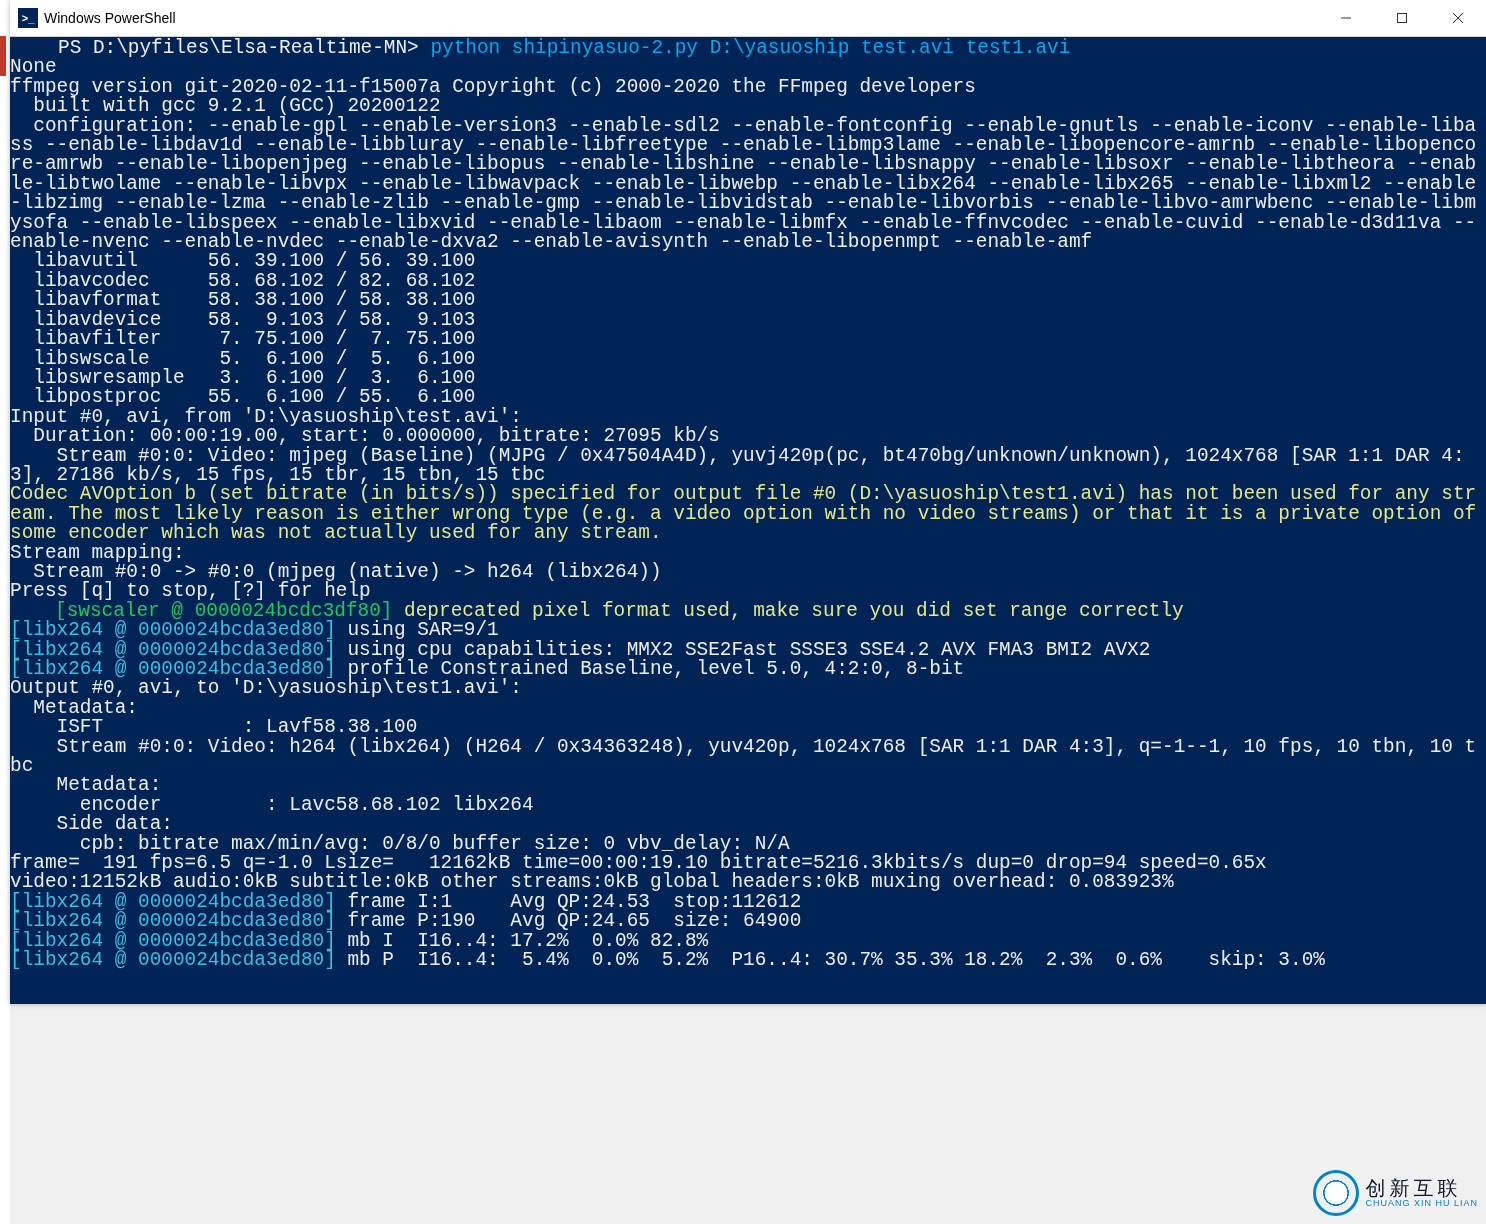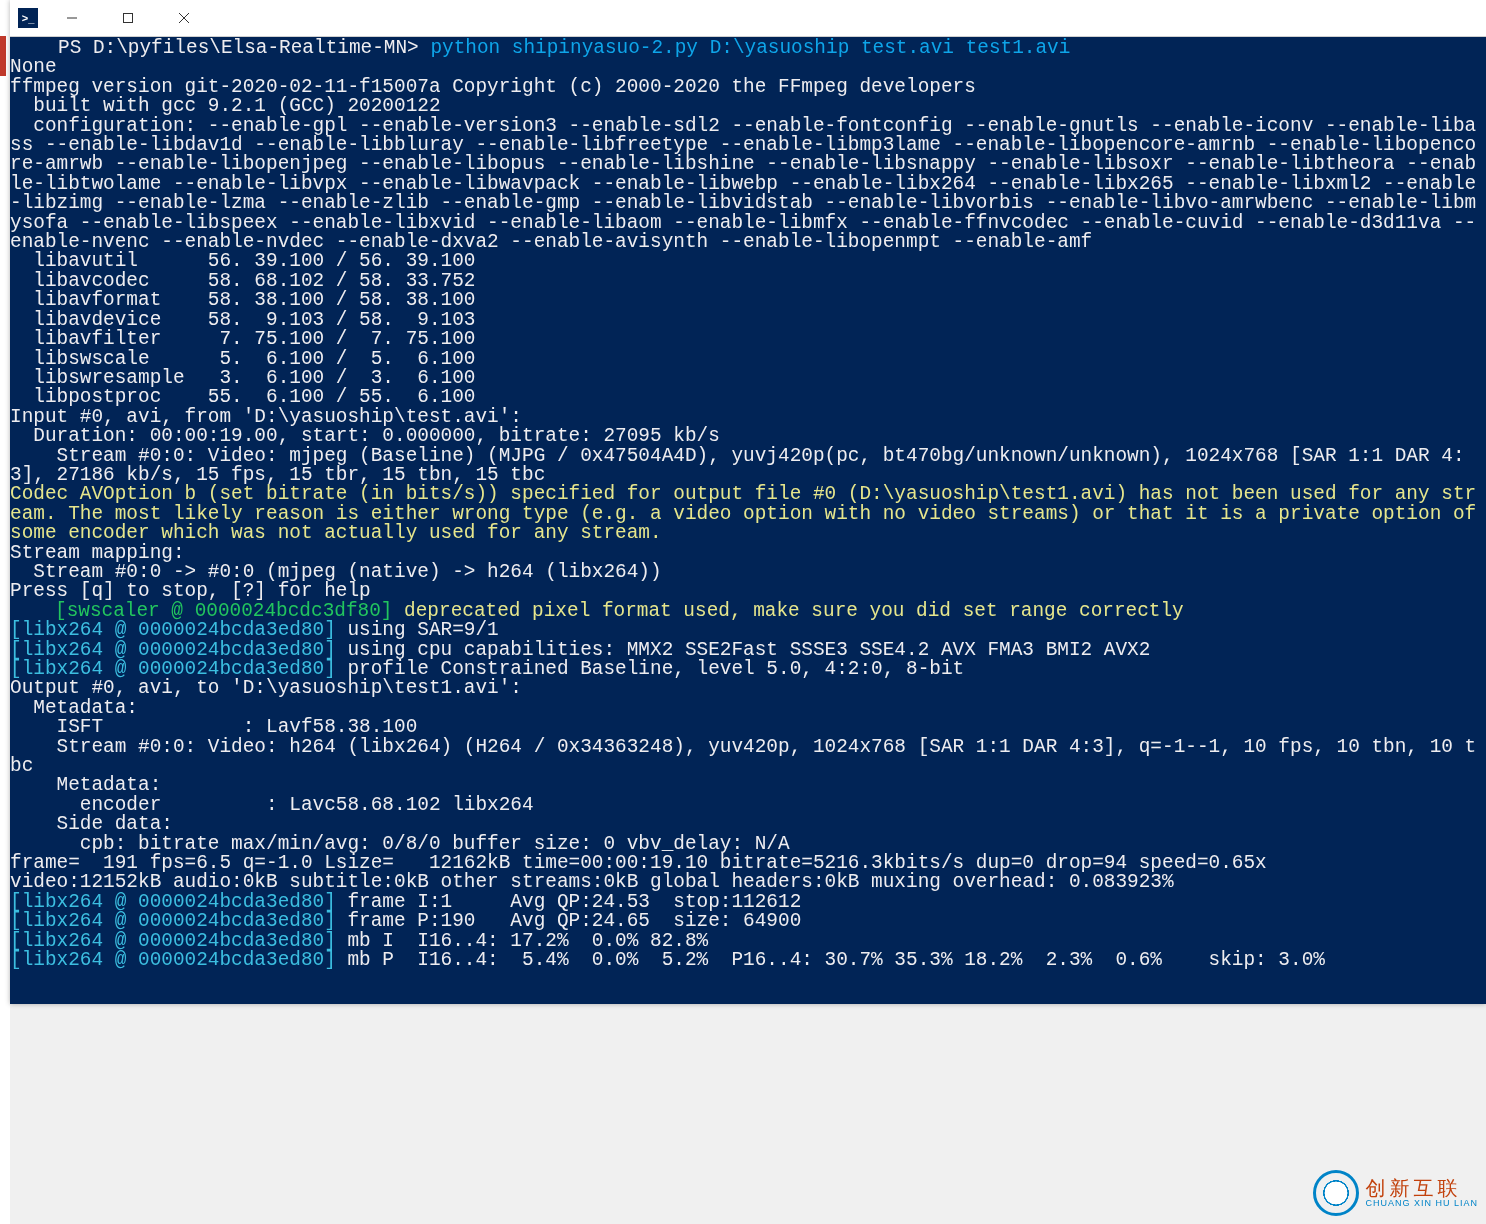--- a/index.html
+++ b/index.html
@@ -114,35 +114,36 @@
     border: 3px solid #0084c8;
     border-radius: 50%;
     position: relative;
     background: radial-gradient(circle, #fff 40%, #0084c8 41%, #0084c8 45%, transparent 46%);
   }
   .watermark-text {
     display: flex;
     flex-direction: column;
     line-height: 1.1;
   }
-  .watermark-text .cn { font-size: 20px; font-weight: 500; letter-spacing: 4px; color: #c2410c; }
+  .watermark-text .cn { font-size: 20px; font-weight: 500; letter-spacing: 4px; color: #0f172a; }
   .watermark-text .en { font-size: 9px; letter-spacing: 1px; color: #0084c8; }
 </style>
 </head>
 <body>
 
 <div class="left-strip">
   <div class="red-bar"></div>
 </div>
 
 <div class="window">
   <div class="titlebar">
     <div class="titlebar-icon">
       <span>&gt;_</span>
     </div>
+    <div class="titlebar-title">Windows PowerShell</div>
     <div class="win-controls">
       <div class="win-btn">
         <svg width="12" height="12">
             <line x1="1" y1="6" x2="11" y2="6" stroke-width="1"></line>
           </svg>
       </div>
       <div class="win-btn">
         <svg width="12" height="12">
             <rect x="1.5" y="1.5" width="9" height="9" fill="none" stroke-width="1"></rect>
           </svg>
@@ -155,21 +156,21 @@
       </div>
     </div>
   </div>
 
   <div class="terminal"><span class="prompt-white">PS D:\pyfiles\Elsa-Realtime-MN&gt; </span><span class="cmd-yellow">python shipinyasuo-2.py D:\yasuoship test.avi test1.avi</span>
 <span>None</span>
 <span>ffmpeg version git-2020-02-11-f15007a Copyright (c) 2000-2020 the FFmpeg developers</span>
 <span>  built with gcc 9.2.1 (GCC) 20200122</span>
 <span>  configuration: --enable-gpl --enable-version3 --enable-sdl2 --enable-fontconfig --enable-gnutls --enable-iconv --enable-libass --enable-libdav1d --enable-libbluray --enable-libfreetype --enable-libmp3lame --enable-libopencore-amrnb --enable-libopencore-amrwb --enable-libopenjpeg --enable-libopus --enable-libshine --enable-libsnappy --enable-libsoxr --enable-libtheora --enable-libtwolame --enable-libvpx --enable-libwavpack --enable-libwebp --enable-libx264 --enable-libx265 --enable-libxml2 --enable-libzimg --enable-lzma --enable-zlib --enable-gmp --enable-libvidstab --enable-libvorbis --enable-libvo-amrwbenc --enable-libmysofa --enable-libspeex --enable-libxvid --enable-libaom --enable-libmfx --enable-ffnvcodec --enable-cuvid --enable-d3d11va --enable-nvenc --enable-nvdec --enable-dxva2 --enable-avisynth --enable-libopenmpt --enable-amf</span>
 <span>  libavutil      56. 39.100 / 56. 39.100</span>
-<span>  libavcodec     58. 68.102 / 58. 33.752</span>
+<span>  libavcodec     58. 68.102 / 82. 68.102</span>
 <span>  libavformat    58. 38.100 / 58. 38.100</span>
 <span>  libavdevice    58.  9.103 / 58.  9.103</span>
 <span>  libavfilter     7. 75.100 /  7. 75.100</span>
 <span>  libswscale      5.  6.100 /  5.  6.100</span>
 <span>  libswresample   3.  6.100 /  3.  6.100</span>
 <span>  libpostproc    55.  6.100 / 55.  6.100</span>
 <span>Input #0, avi, from 'D:\yasuoship\test.avi':</span>
 <span>  Duration: 00:00:19.00, start: 0.000000, bitrate: 27095 kb/s</span>
 <span>    Stream #0:0: Video: mjpeg (Baseline) (MJPG / 0x47504A4D), yuvj420p(pc, bt470bg/unknown/unknown), 1024x768 [SAR 1:1 DAR 4:3], 27186 kb/s, 15 fps, 15 tbr, 15 tbn, 15 tbc</span>
 <span class="warn-yellow">Codec AVOption b (set bitrate (in bits/s)) specified for output file #0 (D:\yasuoship\test1.avi) has not been used for any stream. The most likely reason is either wrong type (e.g. a video option with no video streams) or that it is a private option of some encoder which was not actually used for any stream.</span>

